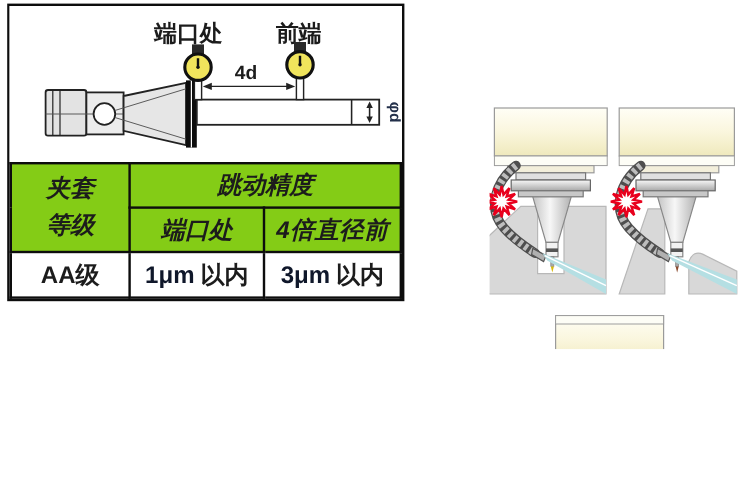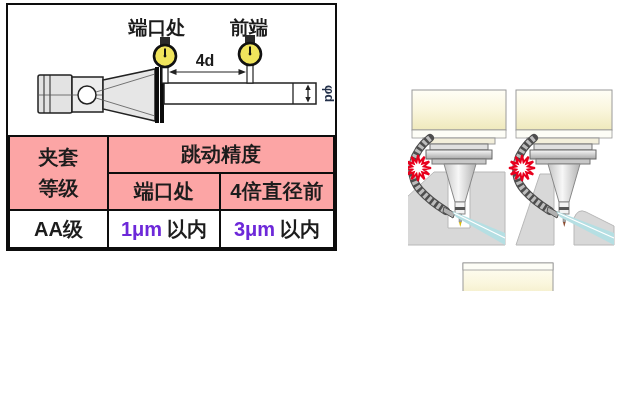--- a/index.html
+++ b/index.html
@@ -12,23 +12,23 @@
     position:absolute;left:6px;top:3px;width:331px;box-sizing:border-box;
     border:2.5px solid #0d0d0d;background:#fff;
   }
   .diagram-area{position:relative;height:130px;background:#fff;}
   .diagram-area svg{display:block;}
   table.spec{border-collapse:collapse;width:100%;table-layout:fixed;}
   table.spec td{
     border:2px solid #0d0d0d;text-align:center;vertical-align:middle;
     font-weight:bold;color:#1c1c1c;padding:0;font-size:20px;
   }
-  table.spec td.hdr{background:#fca5a5;}
+  table.spec td.hdr{background:#84cc16;font-style:italic;}
   td.two-line{line-height:31px;font-size:20px;}
-  .red{color:#6d28d9;margin-right:5px;}
+  .red{color:#0f172a;margin-right:5px;}
   .cell-small{font-size:18px;letter-spacing:0.5px;}
   
   .dlabel{font:bold 19px "Liberation Sans","DejaVu Sans",sans-serif;fill:#1c1c1c;}
   .dsmall{font:bold 16px "Liberation Sans","DejaVu Sans",sans-serif;fill:#1c1c1c;}
   .ddia{font:bold 13px "Liberation Sans","DejaVu Sans",sans-serif;fill:#23304a;}
   
   .illu{position:absolute;}
   .photo{
     position:absolute;left:190px;top:330px;width:88px;height:72px;
     background:linear-gradient(115deg,#41454b 0%,#8d939a 42%,#a0a6ac 55%,#6e747a 100%);

